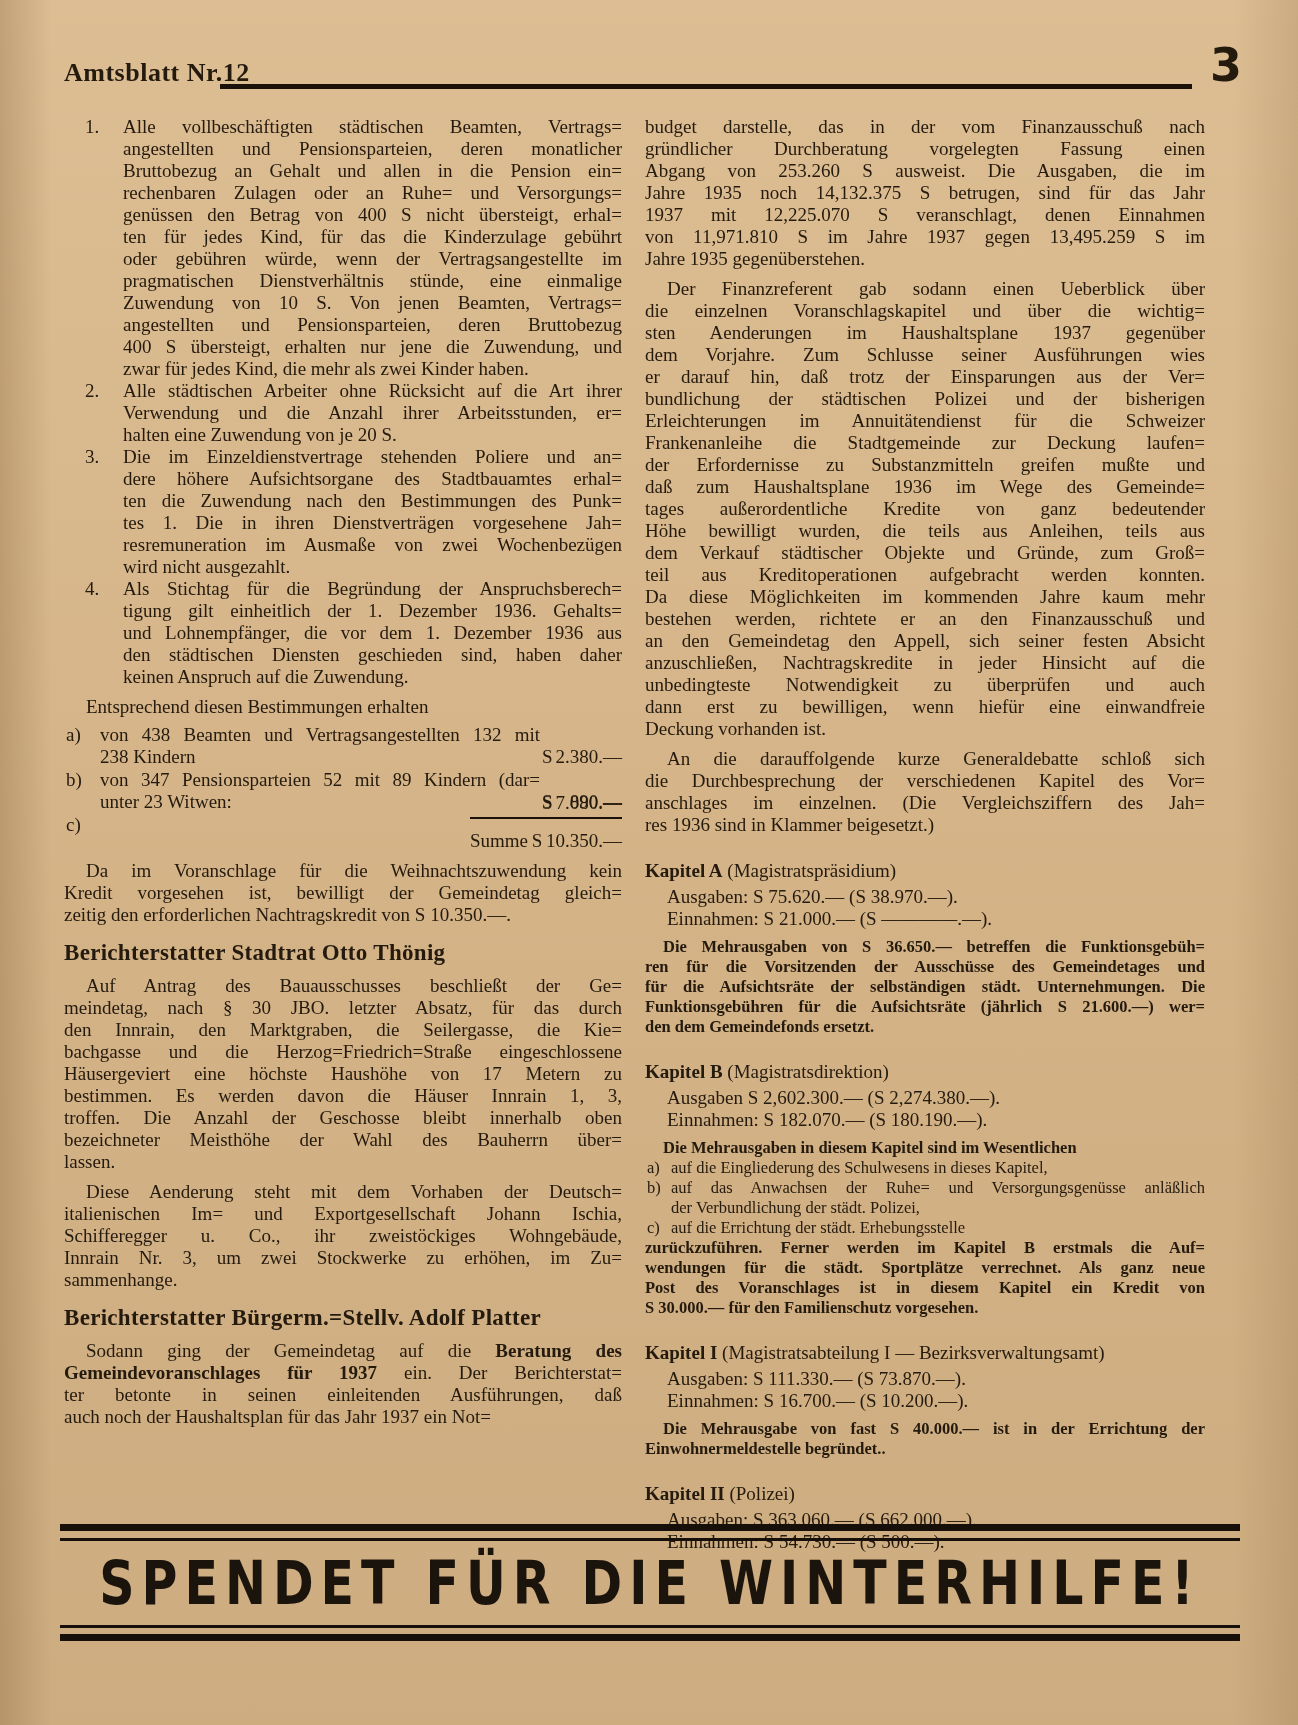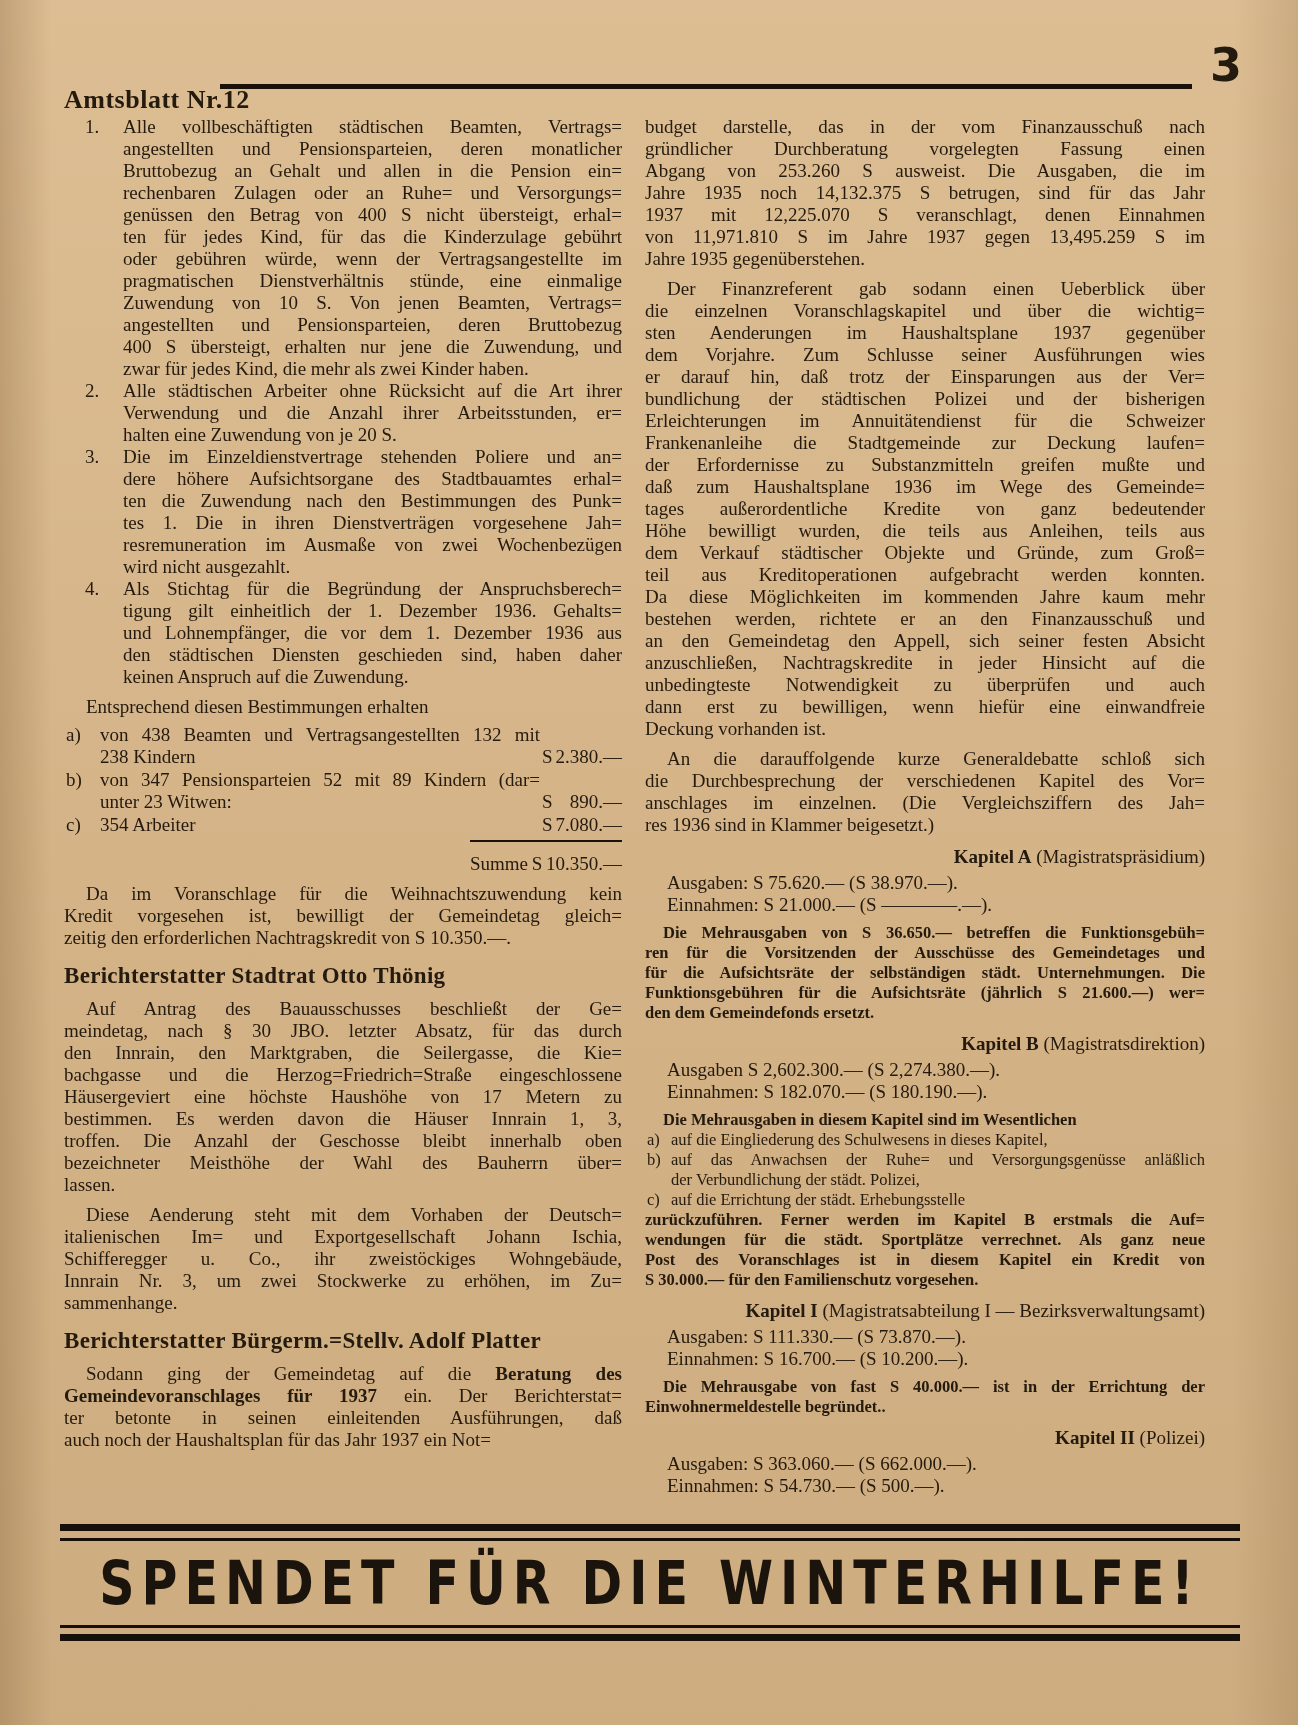--- a/index.html
+++ b/index.html
@@ -11,21 +11,21 @@
       linear-gradient(90deg, rgba(120,85,45,.28) 0%, rgba(120,85,45,0) 4%, rgba(120,85,45,0) 95%, rgba(120,85,45,.18) 100%),
       linear-gradient(180deg, rgba(255,240,210,.10) 0%, rgba(120,85,45,.06) 55%, rgba(120,85,45,.12) 100%),
       #d9b88c;
     overflow:hidden;
     font-family:"Liberation Serif", serif;
     color:#241a0e;
   }
   
   .masthead{
     position:absolute;left:64px;top:58px;
-    font-size:26px;font-weight:bold;letter-spacing:.5px;margin-top:27px;
+    font-size:26px;font-weight:bold;letter-spacing:.5px;
   }
   .head-rule{
     position:absolute;left:220px;top:84px;width:972px;height:5px;
     background:#1a120a;
   }
   .pagenum{
     position:absolute;right:56px;top:42px;
     font-family:"DejaVu Sans", sans-serif;
     font-size:46px;font-weight:bold;line-height:1;
   }
@@ -57,21 +57,21 @@
   }
   
   .para{margin-top:8px;}
   .para.indent .ln:first-child{text-indent:22px;}
   .subhead{
     text-align:left;font-weight:bold;font-size:23px;
     margin-top:16px;margin-bottom:11px;letter-spacing:.3px;
   }
   
   .chapter{margin-top:9px;}
-  .ch-title{text-align:right;margin-top:10px;margin-bottom:4px;}
+  .ch-title{text-align:left;margin-top:24px;margin-bottom:4px;}
   .ch-title .b{font-weight:bold;}
   .ch-line{padding-left:22px;}
   .note{font-size:16.5px;line-height:20px;margin-top:7px;font-weight:bold;}
   .note.indent .ln:first-child{text-indent:18px;}
   .note-item{position:relative;padding-left:26px;font-size:16.5px;line-height:20px;}
   .note-item .marker{position:absolute;left:2px;top:0;}
   
   .rule{position:absolute;left:60px;width:1180px;background:#17100a;}
   .banner-text{
     position:absolute;left:60px;top:1548px;width:1180px;
@@ -160,23 +160,20 @@
             <div class="ln">von 347 Pensionsparteien 52 mit 89 Kindern (dar=</div>
             <div class="ln last">unter 23 Witwen:</div>
           </div>
         <div class="amt">
           <span>S</span>
           <span>890.—</span>
         </div>
       </div>
       <div class="alloc-row">
         <span class="marker">c)</span>
-        <div class="lbl">
-            <div class="ln last">354 Arbeiter</div>
-          </div>
         <div class="amt">
           <span>S</span>
           <span>7.080.—</span>
         </div>
       </div>
       <div class="sum-row">
         <div class="sum-box">
           <span>Summe</span>
           <span>S</span>
           <span>10.350.—</span>

